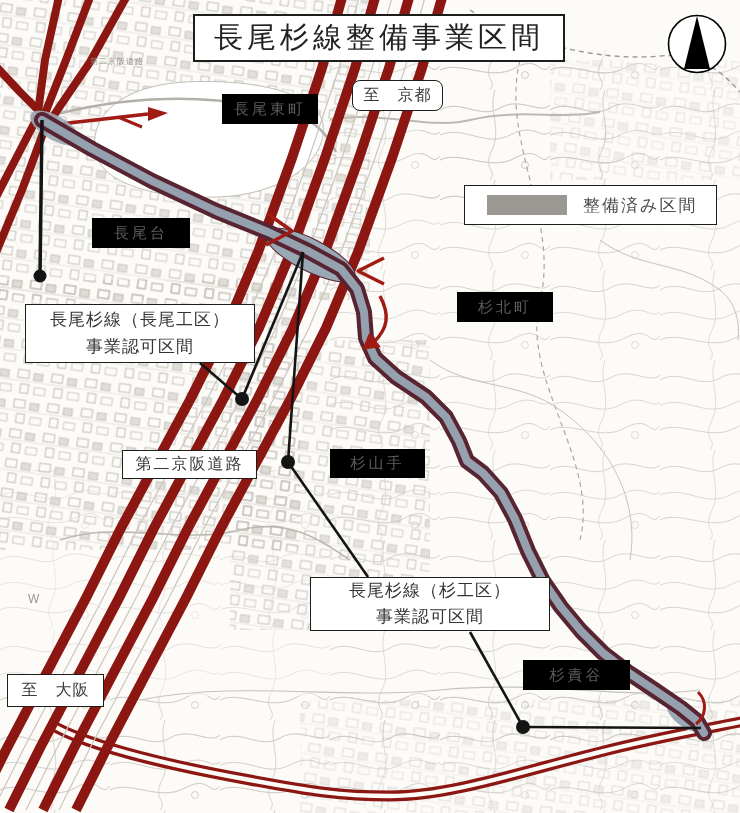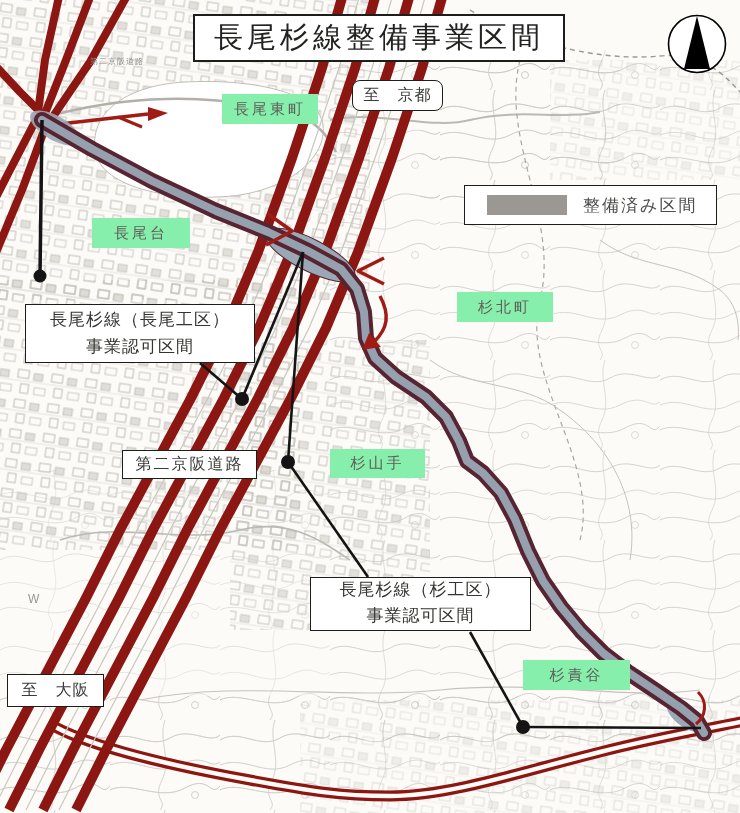--- a/index.html
+++ b/index.html
@@ -4,28 +4,28 @@
 <style>
   html,body{margin:0;padding:0;background:#e8e8e8;}
   .stage{
     position:relative;width:740px;height:813px;overflow:hidden;
     background:#fcfbf8;
     font-family:"Liberation Sans","DejaVu Sans",sans-serif;
   }
   .stage svg{position:absolute;left:0;top:0;}
   .overlay{position:absolute;box-sizing:border-box;display:flex;align-items:center;justify-content:center;text-align:left;}
   .bordered{background:#ffffff;border:1.6px solid #1d1d1b;color:#3a3a38;}
-  .plain-label{background:#86efac;color:#5f5d59;letter-spacing:3px;}
+  .plain-label{background:#000000;color:#5f5d59;letter-spacing:3px;}
   .title-box{left:193px;top:14px;width:372px;height:48px;border-width:2px;font-size:29px;letter-spacing:4px;color:#222220;}
   .dir-kyoto{left:352px;top:80px;width:91px;height:31px;font-size:16px;letter-spacing:1px;border-radius:8px;}
   .dir-osaka{left:7px;top:674px;width:97px;height:33px;font-size:16px;letter-spacing:1px;}
   .road-box{left:122px;top:450px;width:135px;height:29px;font-size:16px;letter-spacing:2px;}
   .callout{flex-direction:column;font-size:17px;line-height:1.55;letter-spacing:1px;color:#343432;}
   .callout1{left:25px;top:304px;width:230px;height:59px;}
-  .callout2{left:310px;top:577px;width:221px;height:54px;font-family:Liberation Mono, monospace;}
+  .callout2{left:310px;top:577px;width:240px;height:54px;}
   .legend-box{left:464px;top:185px;width:253px;height:40px;justify-content:flex-start;padding-left:22px;}
   .legend-swatch{width:80px;height:20px;background:#9b9894;margin-right:16px;}
   .legend-text{font-size:17px;letter-spacing:2px;color:#4c4c4a;}
   .pl-nagao-higashimachi{left:222px;top:94px;width:96px;height:30px;font-size:15px;}
   .pl-nagaodai{left:92px;top:218px;width:98px;height:30px;font-size:15px;}
   .pl-sugikitamachi{left:457px;top:292px;width:96px;height:30px;font-size:15px;}
   .pl-sugiyamate{left:330px;top:449px;width:95px;height:29px;font-size:15px;}
   .pl-sugisekidani{left:523px;top:660px;width:107px;height:30px;font-size:15px;}
   .tiny-label{position:absolute;color:#8d8a84;background:transparent;}
   .tl-chome{left:90px;top:56px;font-size:8px;letter-spacing:1px;}

